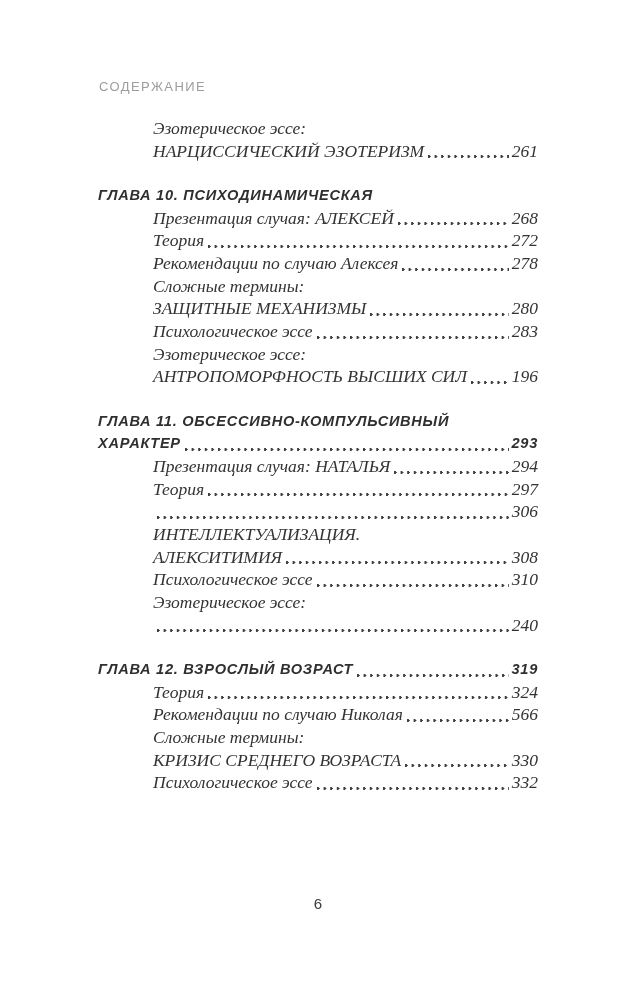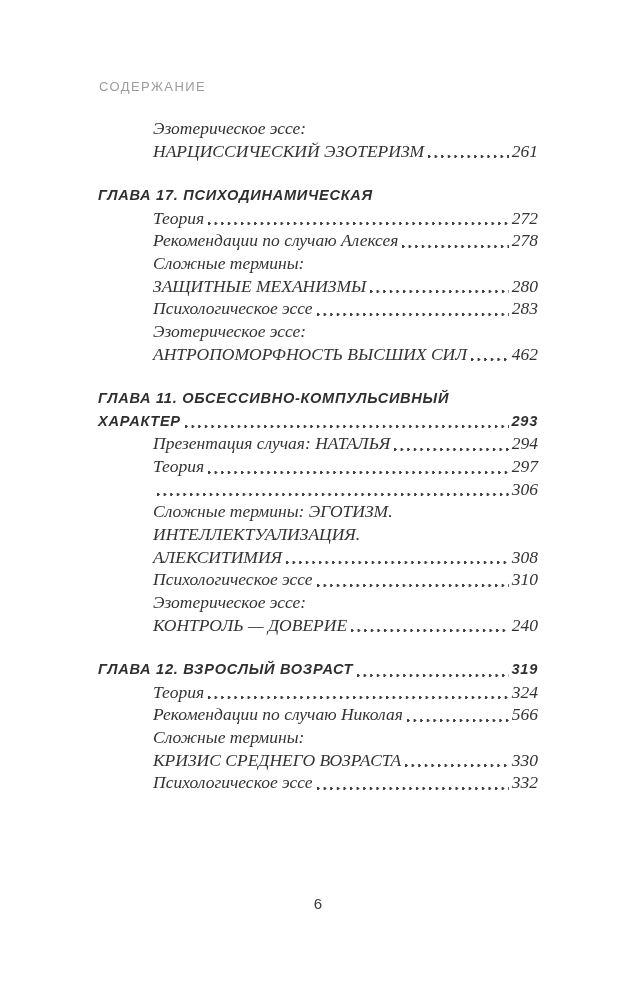--- a/index.html
+++ b/index.html
@@ -93,21 +93,26 @@
           <span class="label">Эзотерическое эссе:</span>
         </div>
         <div class="toc-row entry">
           <span class="label">НАРЦИССИЧЕСКИЙ ЭЗОТЕРИЗМ</span>
           <span class="dots"></span>
           <span class="pagenum">261</span>
         </div>
       </section>
       <section class="toc-section">
         <div class="toc-row chapter">
-          <span class="label">ГЛАВА 17. ПСИХОДИНАМИЧЕСКАЯ</span>
+          <span class="label">ГЛАВА 10. ПСИХОДИНАМИЧЕСКАЯ</span>
+        </div>
+        <div class="toc-row entry">
+          <span class="label">Презентация случая: АЛЕКСЕЙ</span>
+          <span class="dots"></span>
+          <span class="pagenum">268</span>
         </div>
         <div class="toc-row entry">
           <span class="label">Теория</span>
           <span class="dots"></span>
           <span class="pagenum">272</span>
         </div>
         <div class="toc-row entry">
           <span class="label">Рекомендации по случаю Алексея</span>
           <span class="dots"></span>
           <span class="pagenum">278</span>
@@ -124,21 +129,21 @@
           <span class="label">Психологическое эссе</span>
           <span class="dots"></span>
           <span class="pagenum">283</span>
         </div>
         <div class="toc-row entry">
           <span class="label">Эзотерическое эссе:</span>
         </div>
         <div class="toc-row entry">
           <span class="label">АНТРОПОМОРФНОСТЬ ВЫСШИХ СИЛ</span>
           <span class="dots"></span>
-          <span class="pagenum">462</span>
+          <span class="pagenum">196</span>
         </div>
       </section>
       <section class="toc-section">
         <div class="toc-row chapter">
           <span class="label">ГЛАВА 11. ОБСЕССИВНО-КОМПУЛЬСИВНЫЙ</span>
         </div>
         <div class="toc-row chapter">
           <span class="label">ХАРАКТЕР</span>
           <span class="dots"></span>
           <span class="pagenum">293</span>
@@ -151,40 +156,36 @@
         <div class="toc-row entry">
           <span class="label">Теория</span>
           <span class="dots"></span>
           <span class="pagenum">297</span>
         </div>
         <div class="toc-row entry">
           <span class="dots"></span>
           <span class="pagenum">306</span>
         </div>
         <div class="toc-row entry">
-          <span class="label">Сложные термины: ЭГОТИЗМ.</span>
-        </div>
-        <div class="toc-row entry">
           <span class="label">ИНТЕЛЛЕКТУАЛИЗАЦИЯ.</span>
         </div>
         <div class="toc-row entry">
           <span class="label">АЛЕКСИТИМИЯ</span>
           <span class="dots"></span>
           <span class="pagenum">308</span>
         </div>
         <div class="toc-row entry">
           <span class="label">Психологическое эссе</span>
           <span class="dots"></span>
           <span class="pagenum">310</span>
         </div>
         <div class="toc-row entry">
           <span class="label">Эзотерическое эссе:</span>
         </div>
         <div class="toc-row entry">
-          <span class="label">КОНТРОЛЬ — ДОВЕРИЕ</span>
           <span class="dots"></span>
           <span class="pagenum">240</span>
         </div>
       </section>
       <section class="toc-section">
         <div class="toc-row chapter">
           <span class="label">ГЛАВА 12. ВЗРОСЛЫЙ ВОЗРАСТ</span>
           <span class="dots"></span>
           <span class="pagenum">319</span>
         </div>

